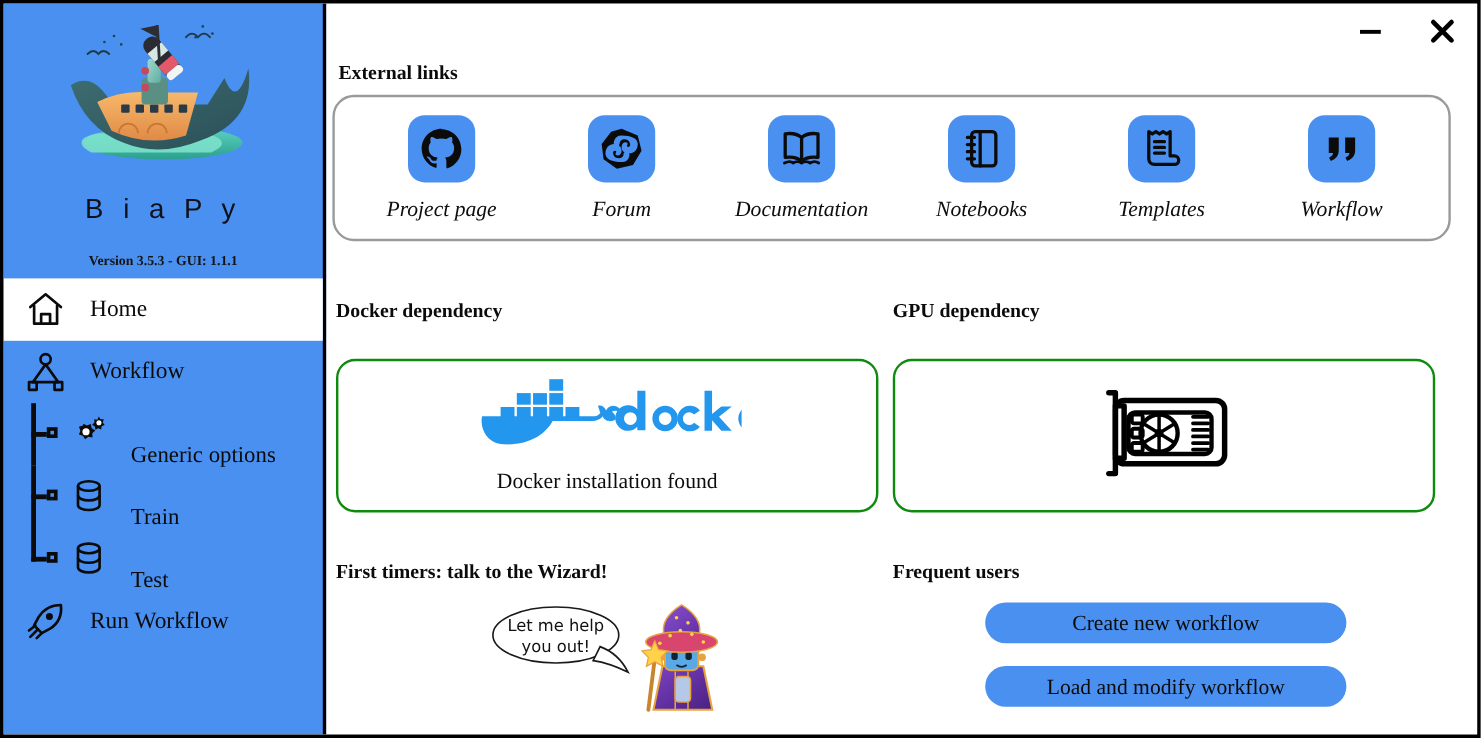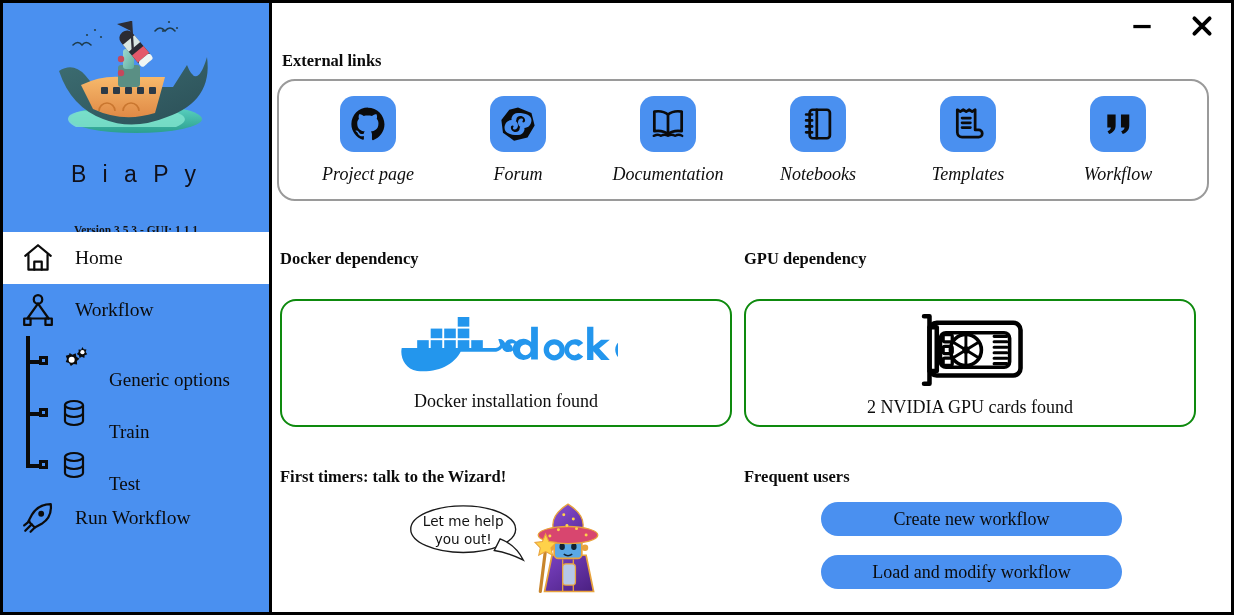--- a/index.html
+++ b/index.html
@@ -48,21 +48,21 @@
     font-size: 23px;
     letter-spacing: 5px;
     color: #10101a;
     margin-top: 4px;
   }
   #brand-version {
     font-family: "Liberation Serif", serif;
     font-weight: bold;
     font-size: 11.5px;
     color: #141414;
-    margin-top: 36px;
+    margin-top: 24px;
   }
 
   .nav-item {
     display: flex;
     align-items: center;
     box-sizing: border-box;
     padding-left: 14px;
     height: 52px;
     color: #0b0b0b;
     font-size: 19.5px;
@@ -491,21 +491,20 @@
           <g stroke-width="3.6">
             <rect x="43" y="28" width="10" height="8" rx="2"></rect>
             <rect x="43" y="41" width="10" height="8" rx="2"></rect>
             <rect x="43" y="54" width="10" height="8" rx="2"></rect>
           </g>
           <g stroke-width="3.4">
             <path d="M99 30 h14 M99 36 h14 M99 42 h14 M99 48 h14 M99 54 h14 M99 60 h14"></path>
           </g>
         </svg>
       </span>
-      <span class="dep-caption">2 NVIDIA GPU cards found</span>
     </div>
 
     <div class="section-title" id="wizard-title">First timers: talk to the Wizard!</div>
     <div class="section-title" id="freq-title">Frequent users</div>
 
     <div id="wizard-art">
       <div id="wizard-inner">
         <svg viewBox="0 0 130 70" width="128" height="68">
           <ellipse cx="58" cy="30" rx="54" ry="24" fill="#ffffff" stroke="#1a1a1a" stroke-width="1.4"></ellipse>
           <path d="M96 40 q16 6 24 22 q-16 -8 -30 -10 Z" fill="#ffffff" stroke="#1a1a1a" stroke-width="1.4"></path>

